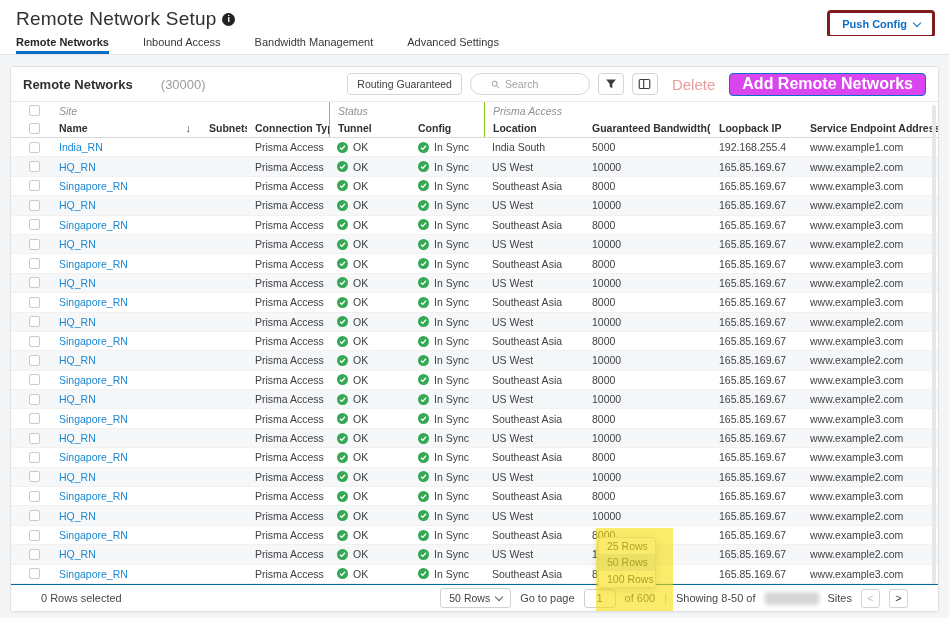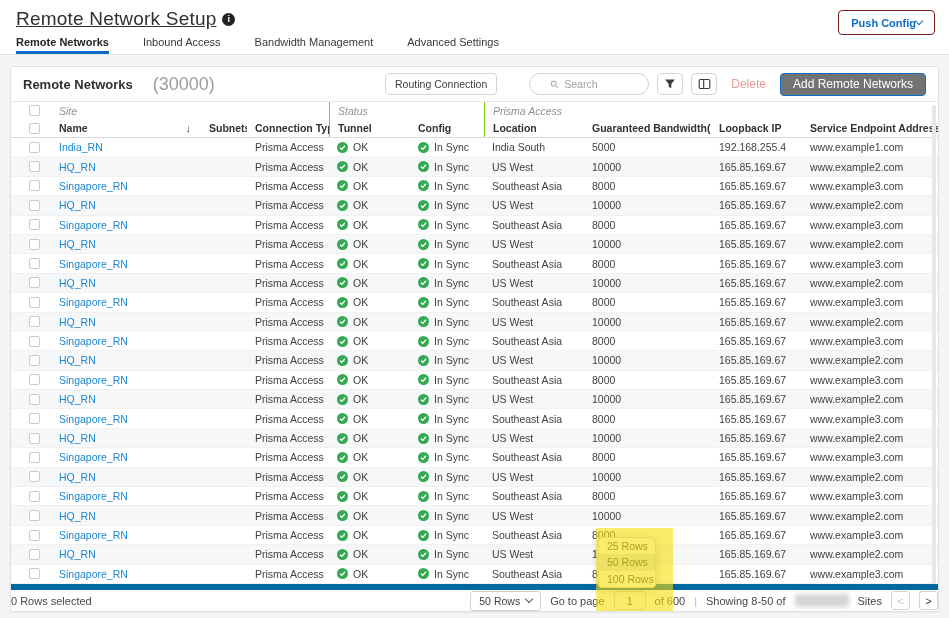--- a/index.html
+++ b/index.html
@@ -6,56 +6,56 @@
   html,body { width:949px; height:618px; }
   body {
     position:relative; overflow:hidden;
     font-family:"Liberation Sans", sans-serif;
     background:#ffffff; color:#3c3e40;
   }
   .lower-bg { position:absolute; left:0; top:55px; width:949px; height:563px; background:#f4f5f6; }
 
   
   .app-header { position:absolute; left:0; top:0; width:949px; height:36px; background:#fff; }
-  .page-title { position:absolute; left:16px; top:8px; font-size:19px; font-weight:500; color:#2e3032; letter-spacing:.2px;text-decoration:underline; }
+  .page-title { position:absolute; left:16px; top:8px; font-size:19px; font-weight:500; color:#2e3032; letter-spacing:.2px; }
   .info-icon { display:inline-block; width:13px; height:13px; margin-left:6px; border-radius:50%;
     background:#202224; color:#fff; font-size:9px; font-weight:bold; text-align:center; line-height:13px; vertical-align:3px; }
   .push-config { position:absolute; right:14px; top:10px; height:25px; padding:11px 12px;
-    background:#fff; border:1px solid #7f1d1d; border-radius:4px; color:#0b6dc7;
-    font-size:11px; font-weight:bold; display:flex; align-items:center; cursor:pointer; }
+    background:#fff; border:3px solid #7f1d1d; border-radius:4px; color:#0b6dc7;
+    font-size:11px; font-weight:bold; display:flex; align-items:center; gap:7px; cursor:pointer; }
   .chev { width:6px; height:6px; border-right:1.5px solid currentColor; border-bottom:1.5px solid currentColor;
     transform:rotate(45deg); margin-top:-3px; display:inline-block; }
 
   
   .tabs { position:absolute; left:0; top:36px; width:949px; height:19px; border-bottom:1px solid #e3e4e6;
     background:#fff; display:flex; gap:34px; padding-left:16px; }
   .tab { font-size:11px; color:#35383b; padding-bottom:6px; cursor:pointer; white-space:nowrap; }
   .tab.active { border-bottom:3px solid #0b6dc7; font-weight:bold; color:#232527; }
 
   
   .card { position:absolute; left:10px; top:66px; width:929px; height:546px; background:#fff;
     border:1px solid #e0e1e3; border-radius:3px; box-shadow:0 1px 2px rgba(0,0,0,.05); }
 
   
   .card-toolbar { display:flex; align-items:center; height:34px; padding:0 12px; gap:8px; }
   .tbl-title { font-size:13px; font-weight:bold; color:#2e3032; }
-  .tbl-count { font-size:18px; color:#9b9da0; font-weight:normal; margin-left:12px; }
+  .tbl-count { font-size:13px; color:#9b9da0; font-weight:normal; margin-left:20px; }
   .toolbar-right { margin-left:auto; display:flex; align-items:center; gap:8px; }
   .btn-outline { height:22px; padding:0 9px; background:#fff; border:1px solid #d4d5d7; border-radius:4px;
     font-size:10.5px; color:#3c3e40; display:flex; align-items:center; cursor:pointer; white-space:nowrap; }
   .search-box { width:120px; height:22px; border:1px solid #d4d5d7; border-radius:11px; display:flex;
-    align-items:center; padding:0 20px; gap:5px; background:#fff;margin-left:24px; }
+    align-items:center; padding:0 20px; gap:5px; background:#fff; }
   .search-box input { border:none; outline:none; width:100%; font-size:10.5px; color:#3c3e40;
     font-family:"Liberation Sans",sans-serif; background:transparent; }
   .search-box input::placeholder { color:#9ea0a3; }
   .icon-btn { width:26px; height:22px; border:1px solid #d4d5d7; border-radius:4px; background:#fff;
     display:flex; align-items:center; justify-content:center; cursor:pointer; }
-  .btn-delete { border:none; background:transparent; color:#ec9b9b; font-size:12px; padding:0 6px; cursor:default; }
-  .btn-primary { height:23px; padding:0 12px; background:#737373; border:1px solid #0b6dc7; border-radius:4px;
-    color:#fff; font-size:12px; font-weight:normal; display:flex; align-items:center; cursor:pointer; white-space:nowrap; }
+  .btn-delete { border:none; background:transparent; color:#ec9b9b; font-size:15px; padding:0 6px; cursor:default; }
+  .btn-primary { height:23px; padding:0 12px; background:#d946ef; border:1px solid #0b6dc7; border-radius:4px;
+    color:#fff; font-size:16px; font-weight:bold; display:flex; align-items:center; cursor:pointer; white-space:nowrap; }
 
   
   .grid { display:grid; grid-template-columns:40px 150px 46px 82px 81px 74px 100px 127px 91px minmax(0,1fr); }
   .grid-groups { display:grid; grid-template-columns:40px 278px 155px minmax(0,1fr); }
   .hdr-group { height:18px; border-top:1px solid #e7e8ea; font-size:10.5px; color:#8f9194; }
   .hdr-group > div { display:flex; align-items:center; padding-left:8px;font-style:italic; }
   .hdr-cols { height:19px; border-bottom:1px solid #d9dadc; font-size:10.5px; font-weight:bold; color:#2f3133; }
   .hdr-cols > div { display:flex; align-items:center; padding-left:8px; overflow:hidden; white-space:nowrap; }
   .vline { border-left:1px solid #84cc16; }
   .sort-arrow { margin-left:auto; margin-right:10px; font-weight:normal; color:#4a4c4e; font-size:11px; }
@@ -64,22 +64,22 @@
   .tbody .row.stripe { background:#f6f7f8; }
   .row > div { display:flex; align-items:center; padding-left:8px; overflow:hidden; white-space:nowrap; }
   .cell-cb { justify-content:flex-start; }
   .cb { width:11px; height:11px; border:1px solid #c8cbce; border-radius:2px; background:#fff; margin-left:10px; flex:none; }
   .hdr-cb { margin-left:10px; }
   a.site-link { color:#1b87d2; text-decoration:none; cursor:pointer; }
   .status-cell { gap:5px; }
   .ok-icon { width:11px; height:11px; flex:none; }
 
   
-  .card-footer { position:absolute; left:0; bottom:0; width:100%; height:27px; border-top:6px solid #0369a1;
-    display:flex; align-items:center; padding:0 0; font-size:11px; color:#45474a; background:#fff; }
+  .card-footer { position:absolute; left:0; bottom:0; width:100%; height:27px; border-top:1px solid #0369a1;
+    display:flex; align-items:center; padding:0 30px; font-size:11px; color:#45474a; background:#fff; }
   .footer-right { margin-left:auto; display:flex; align-items:center; gap:9px; }
   .pagesize-trigger { height:20px; padding:0 8px; border:1px solid #d0d1d3; border-radius:3px; background:#fff;
     font-size:10.5px; color:#3c3e40; display:flex; align-items:center; gap:6px; cursor:pointer; }
   .pagesize-trigger .chev { border-color:#5a5c5e; }
   .goto-input { width:32px; height:19px; border:1px solid #cfd0d2; border-radius:3px; text-align:center;
     font-size:10.5px; color:#3c3e40; font-family:"Liberation Sans",sans-serif; }
   .sep { color:#b9babc; }
   .blur-box { width:54px; height:13px; background:#d4d5d7; border-radius:2px; filter:blur(2px); }
   .page-btn { width:19px; height:19px; border:1px solid #d2d3d5; border-radius:3px; background:#fff;
     display:flex; align-items:center; justify-content:center; font-size:11px; cursor:pointer; }
@@ -121,21 +121,21 @@
   <div class="tab">Bandwidth Management</div>
   <div class="tab">Advanced Settings</div>
 </div>
 
 <div class="card">
 
   <div class="card-toolbar">
     <span class="tbl-title">Remote Networks</span>
     <span class="tbl-count">(30000)</span>
     <div class="toolbar-right">
-      <button class="btn-outline">Routing Connection</button>
+      <button class="btn-outline">Routing Guaranteed</button>
       <div class="search-box">
         <svg class="icn" width="11" height="11" viewBox="0 0 16 16">
           <circle cx="6.5" cy="6.5" r="4.5" fill="none" stroke="#8e9093" stroke-width="1.6"></circle>
           <line x1="10" y1="10" x2="14" y2="14" stroke="#8e9093" stroke-width="1.6"></line>
         </svg>
         <input type="text" placeholder="Search" style="">
       </div>
       <button class="icon-btn">
         <svg width="12" height="12" viewBox="0 0 16 16">
           <path d="M1.5 2 H14.5 L9.7 8 V13.5 L6.3 11.6 V8 Z" fill="#3a3c3e"></path>

